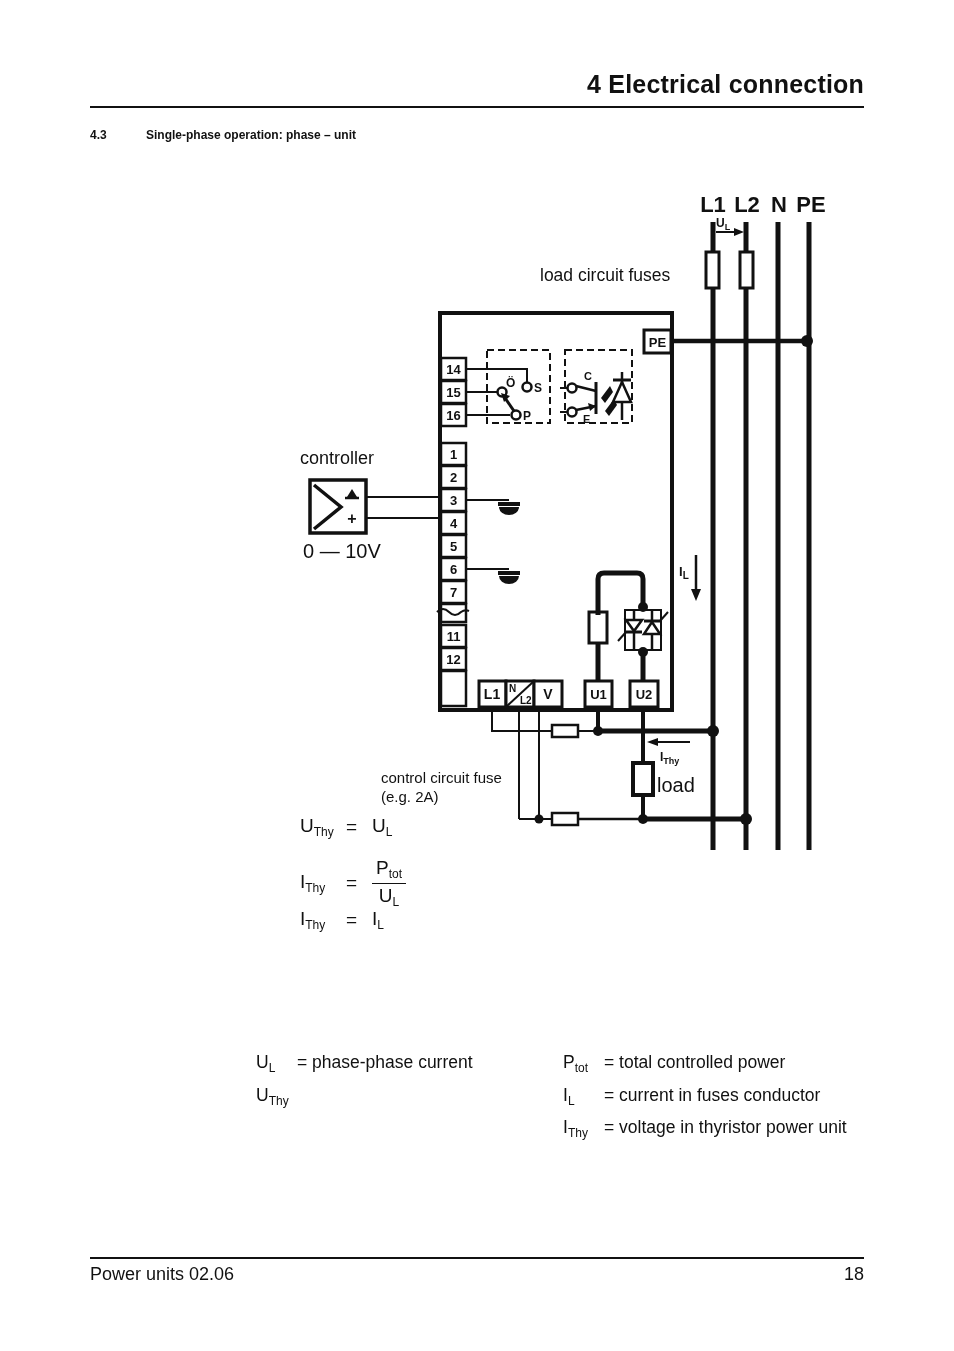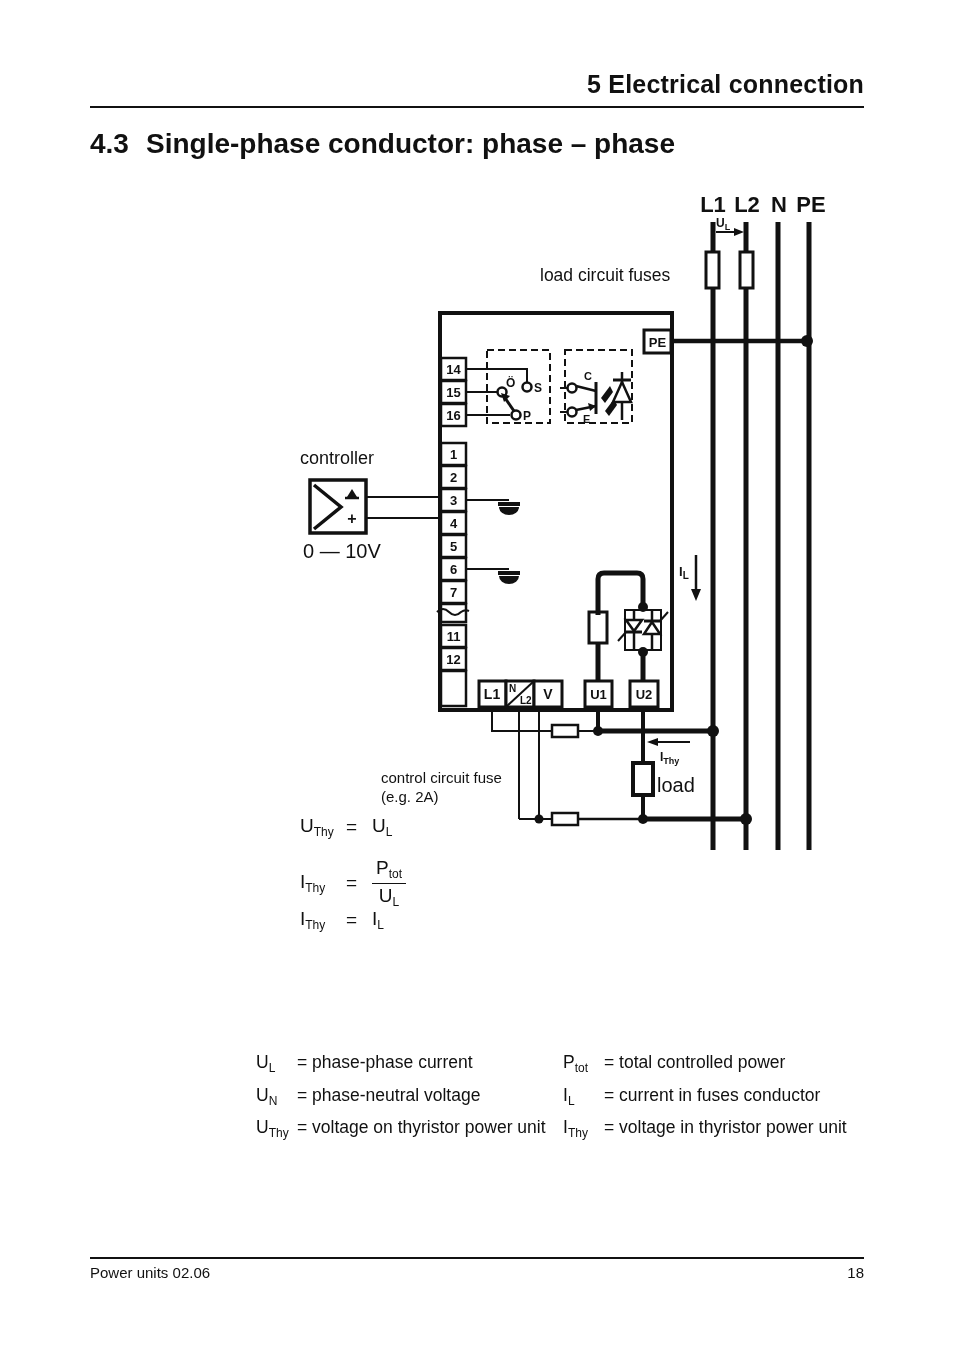--- a/index.html
+++ b/index.html
@@ -3,21 +3,21 @@
 <meta charset="utf-8">
 <style>
   html,body{margin:0;padding:0;background:#fff;}
   body{width:954px;height:1351px;position:relative;font-family:"Liberation Sans",sans-serif;color:#111;overflow:hidden;}
   .abs{position:absolute;}
   
   .chapter{top:70px;right:90px;font-size:25px;font-weight:bold;letter-spacing:.2px;}
   .rule{left:90px;width:774px;background:#111;}
   .rule.top{top:106px;height:2px;}
   .rule.bottom{top:1257px;height:2px;}
-  .section{left:90px;top:128px;display:flex;font-size:28px;font-weight:bold;}
+  .section{left:90px;top:128px;display:flex;font-size:12px;font-weight:bold;}
   .section .num{width:56px;}
   
   #diagram{left:0;top:180px;}
   svg text{font-family:"Liberation Sans",sans-serif;fill:#111;}
   svg .w{stroke:#111;fill:none;}
   svg .box{fill:#fff;stroke:#111;}
   svg .blk{fill:#111;stroke:none;}
   
   .formula{left:300px;display:flex;align-items:center;font-size:19px;gap:0;}
   .formula .sym{display:inline-block;min-width:46px;}
@@ -26,30 +26,30 @@
   .frac{display:inline-block;text-align:center;line-height:1.15;}
   .frac .num{display:block;border-bottom:1.6px solid #111;padding:0 4px 1px 4px;}
   .frac .den{display:block;padding-top:1px;}
   
   .legend-row{display:flex;font-size:17.5px;height:32.5px;align-items:flex-start;}
   .legend-col{position:absolute;top:1052px;}
   .legend-col.left{left:256px;}
   .legend-col.right{left:563px;}
   .legend-row .sym{min-width:41px;display:inline-block;}
   
-  .footer{left:90px;top:1264px;width:774px;display:flex;justify-content:space-between;font-size:15px;}
+  .footer{left:90px;top:1264px;width:774px;display:flex;justify-content:space-between;font-size:18px;}
 </style>
 </head>
 <body>
 
-<div class="abs chapter">5 Electrical connection</div>
+<div class="abs chapter">4 Electrical connection</div>
 <div class="abs rule top"></div>
 <div class="abs section">
   <span class="num">4.3</span>
-  <span>Single-phase conductor: phase – phase</span>
+  <span>Single-phase operation: phase – unit</span>
 </div>
 
 <svg id="diagram" class="abs" width="954" height="700" viewBox="0 0 954 700">
 
   <g font-size="22" font-weight="bold" text-anchor="middle">
     <text x="713" y="32">L1</text>
     <text x="747" y="32">L2</text>
     <text x="779" y="32">N</text>
     <text x="811" y="32">PE</text>
   </g>
@@ -262,26 +262,21 @@
   <span class="eqq">=</span>
   <span><span>I</span><sub>L</sub></span>
 </div>
 
 <div class="legend-col left">
   <div class="legend-row">
     <span class="sym"><span>U</span><sub>L</sub></span>
     <span>= phase-phase current</span>
   </div>
   <div class="legend-row">
-    <span class="sym"><span>U</span><sub>N</sub></span>
-    <span>= phase-neutral voltage</span>
-  </div>
-  <div class="legend-row">
     <span class="sym"><span>U</span><sub>Thy</sub></span>
-    <span>= voltage on thyristor power unit</span>
   </div>
 </div>
 <div class="legend-col right">
   <div class="legend-row">
     <span class="sym"><span>P</span><sub>tot</sub></span>
     <span>= total controlled power</span>
   </div>
   <div class="legend-row">
     <span class="sym"><span>I</span><sub>L</sub></span>
     <span>= current in fuses conductor</span>

